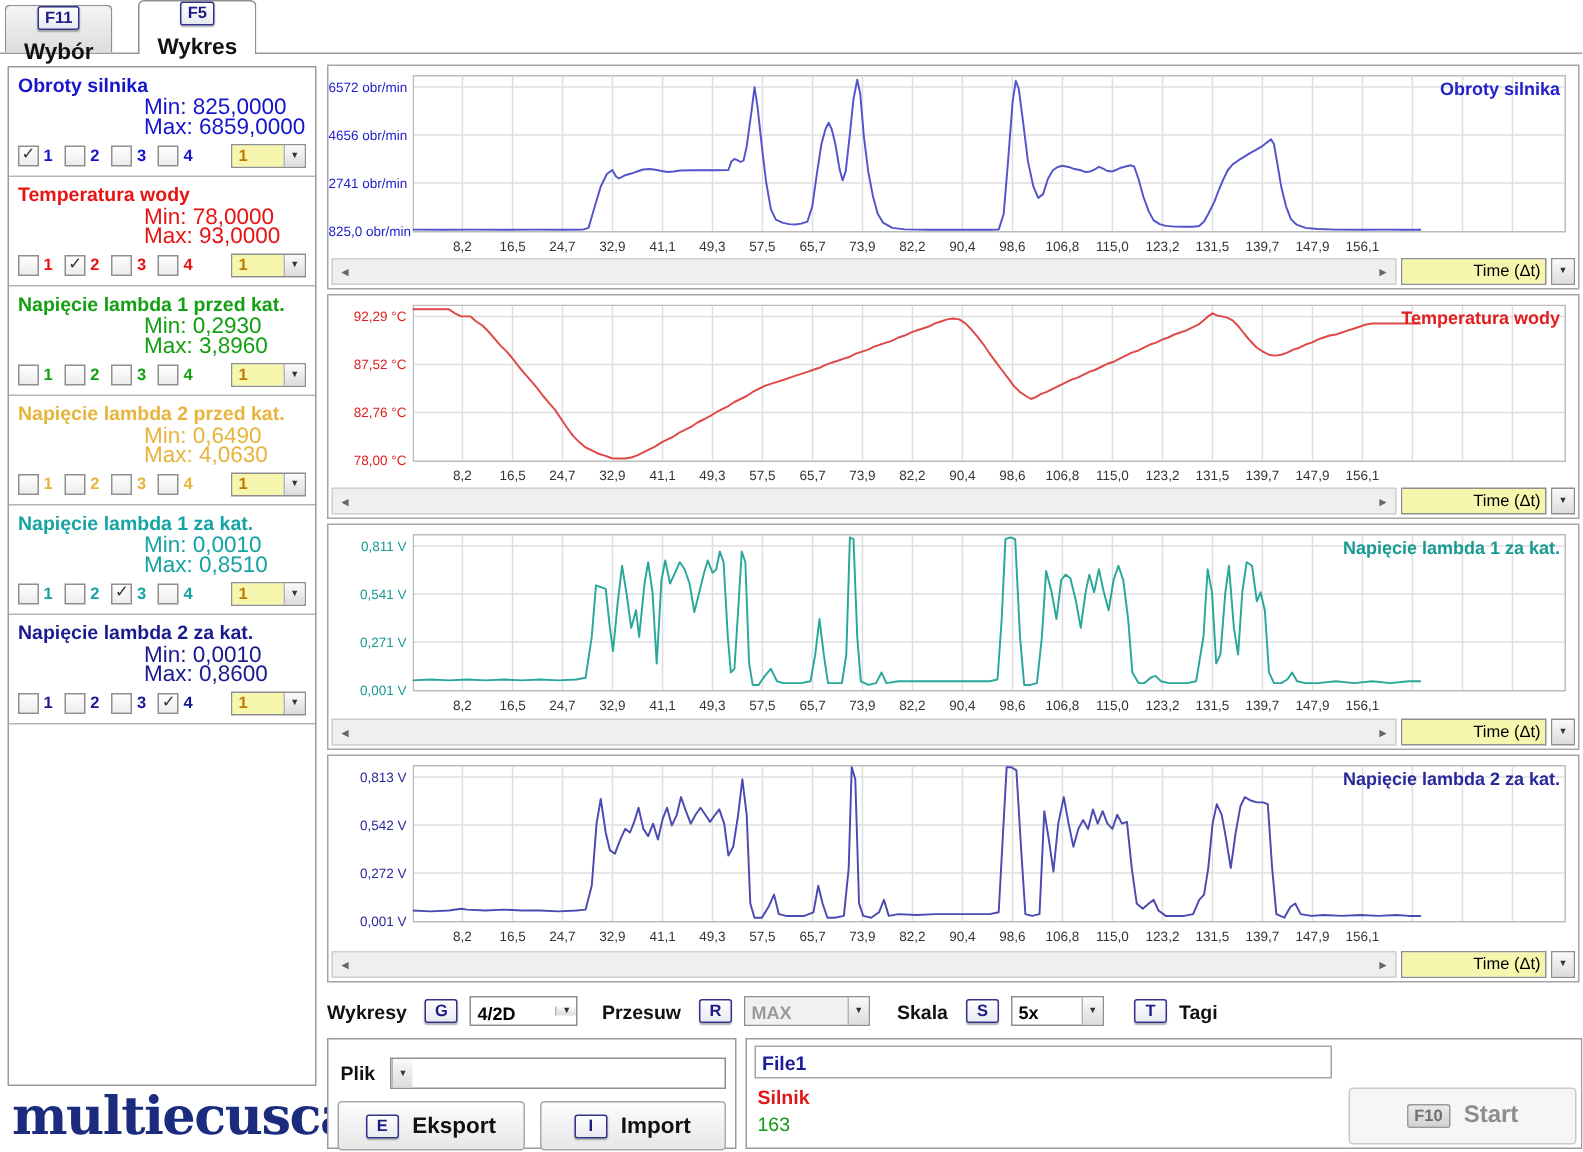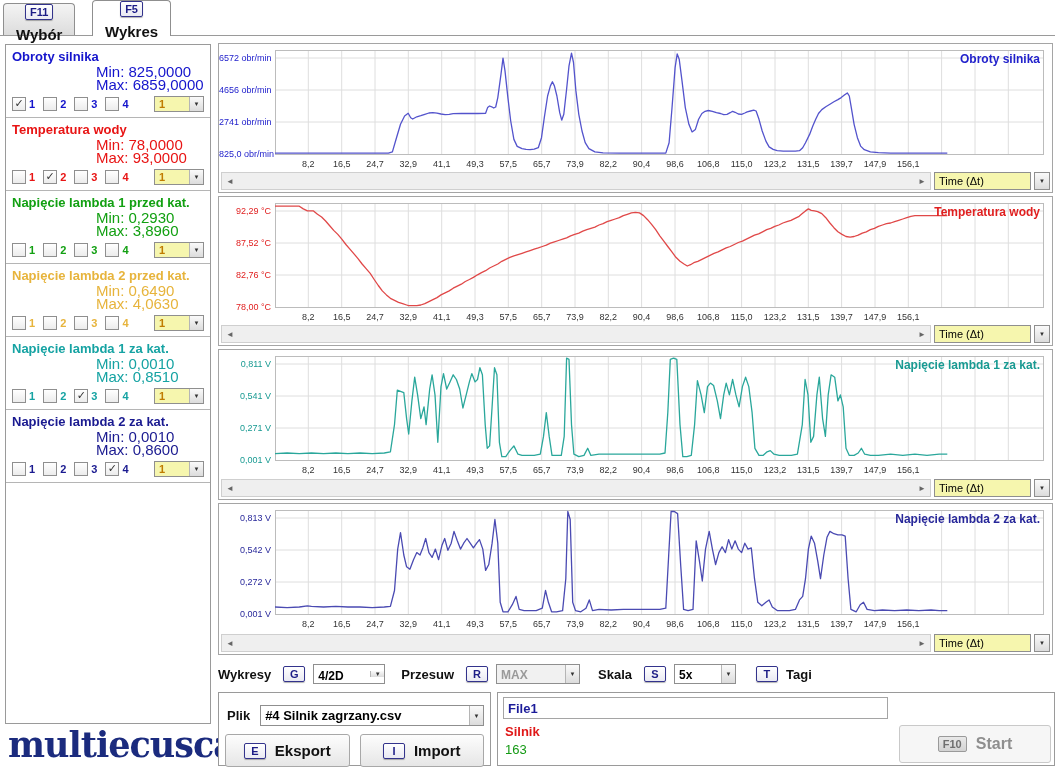--- a/index.html
+++ b/index.html
@@ -38,21 +38,21 @@
   .logo{position:absolute;left:8px;top:724px;font-family:"DejaVu Serif",serif;font-weight:bold;
         font-size:35px;color:#1b2b7e;letter-spacing:-1px;}
 
   
   .panel{position:absolute;left:218px;width:835px;border:1px solid #a5a5a5;background:#fff;box-sizing:border-box;}
   .ylab{position:absolute;left:0;width:52px;text-align:right;font-size:9px;white-space:nowrap;}
   .chtitle{position:absolute;right:12px;top:8px;font-size:12px;font-weight:bold;}
   .scrollrow{position:absolute;left:2px;right:2px;bottom:2px;height:18px;display:flex;align-items:stretch;gap:3px;}
   .strack{flex:1;border:1px solid #cfcfcf;background:#efefef;display:flex;align-items:center;justify-content:space-between;
           padding:0 4px;font-size:8px;color:#666;cursor:pointer;}
-  .timecombo{width:97px;}
+  .timecombo{width:97px;text-align:right;}
   .timecombo .ctext{font-size:11px;padding-top:2px;}
   .scrollrow .combo{height:18px;}
 
   
   .controlsrow{position:absolute;left:218px;top:661px;width:837px;height:26px;display:flex;align-items:center;gap:8px;}
   .clabel{font-size:13px;font-weight:bold;color:#111;}
   .controlsrow .keybadge{margin-left:4px;}
   .bigcombo{height:20px;}
   .bigcombo .ctext{font-size:12px;font-weight:bold;padding-top:3px;}
   .bigcombo.disabled{background:#f1f1f1;}
@@ -513,21 +513,20 @@
       <span class="carrow">▼</span>
     </span>
     <span class="keybadge" style="margin-left:12px;">T</span>
     <span class="clabel">Tagi</span>
   </div>
 
   <div class="filebox">
     <div class="filerow">
       <span class="clabel">Plik</span>
       <span class="combo bigcombo filecombo">
-        <span class="ctext">#4 Silnik zagrzany.csv</span>
         <span class="carrow">▼</span>
       </span>
     </div>
     <div class="btnrow">
       <div class="bigbtn">
         <span class="keybadge">E</span>
         <span>Eksport</span>
       </div>
       <div class="bigbtn">
         <span class="keybadge">I</span>

